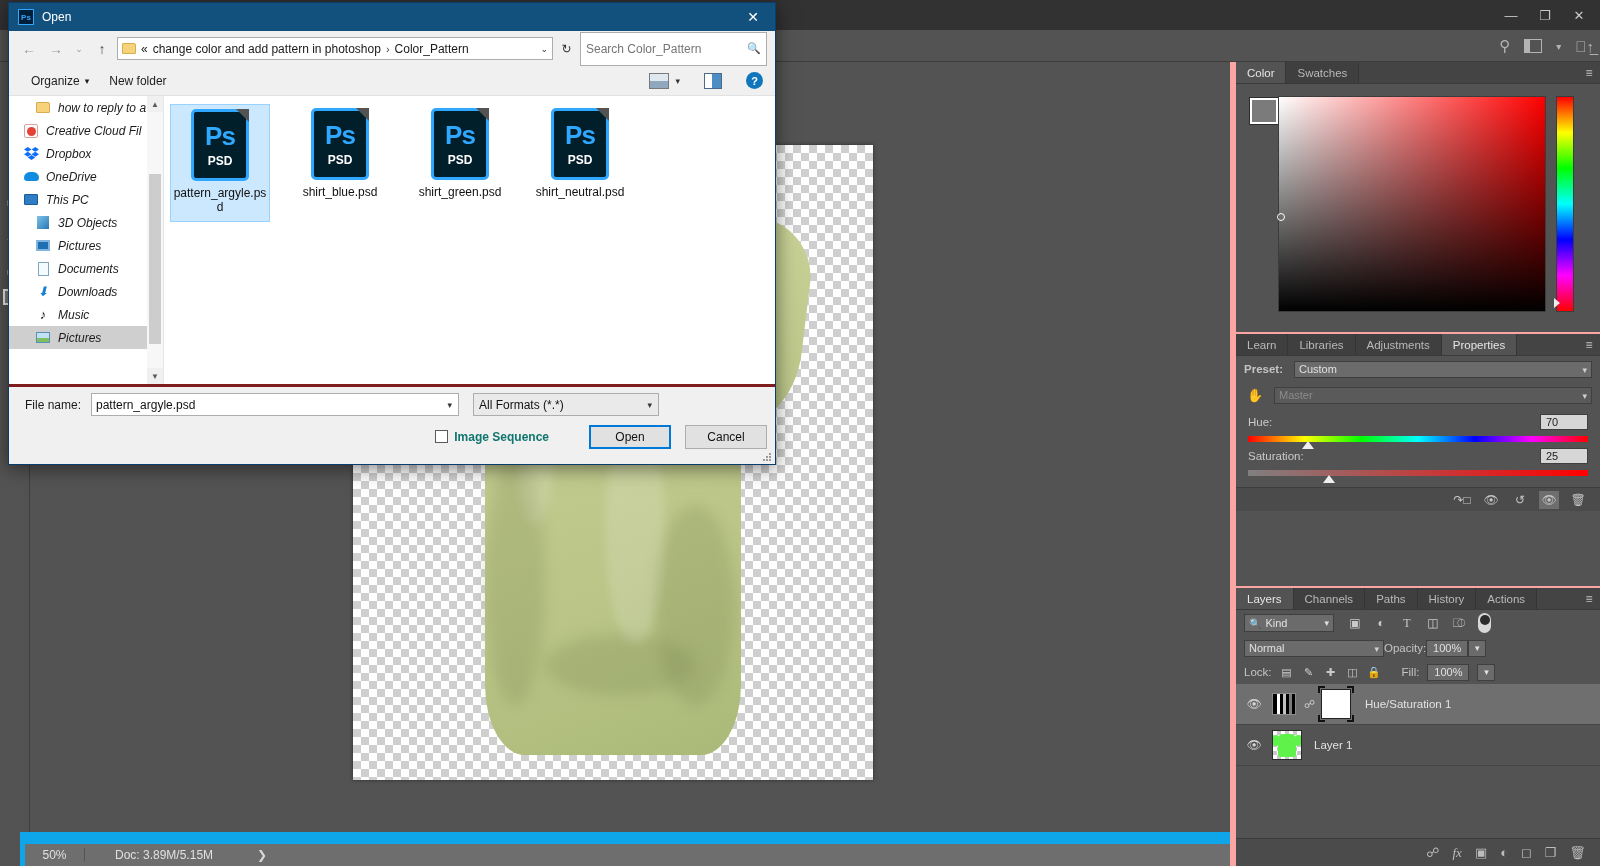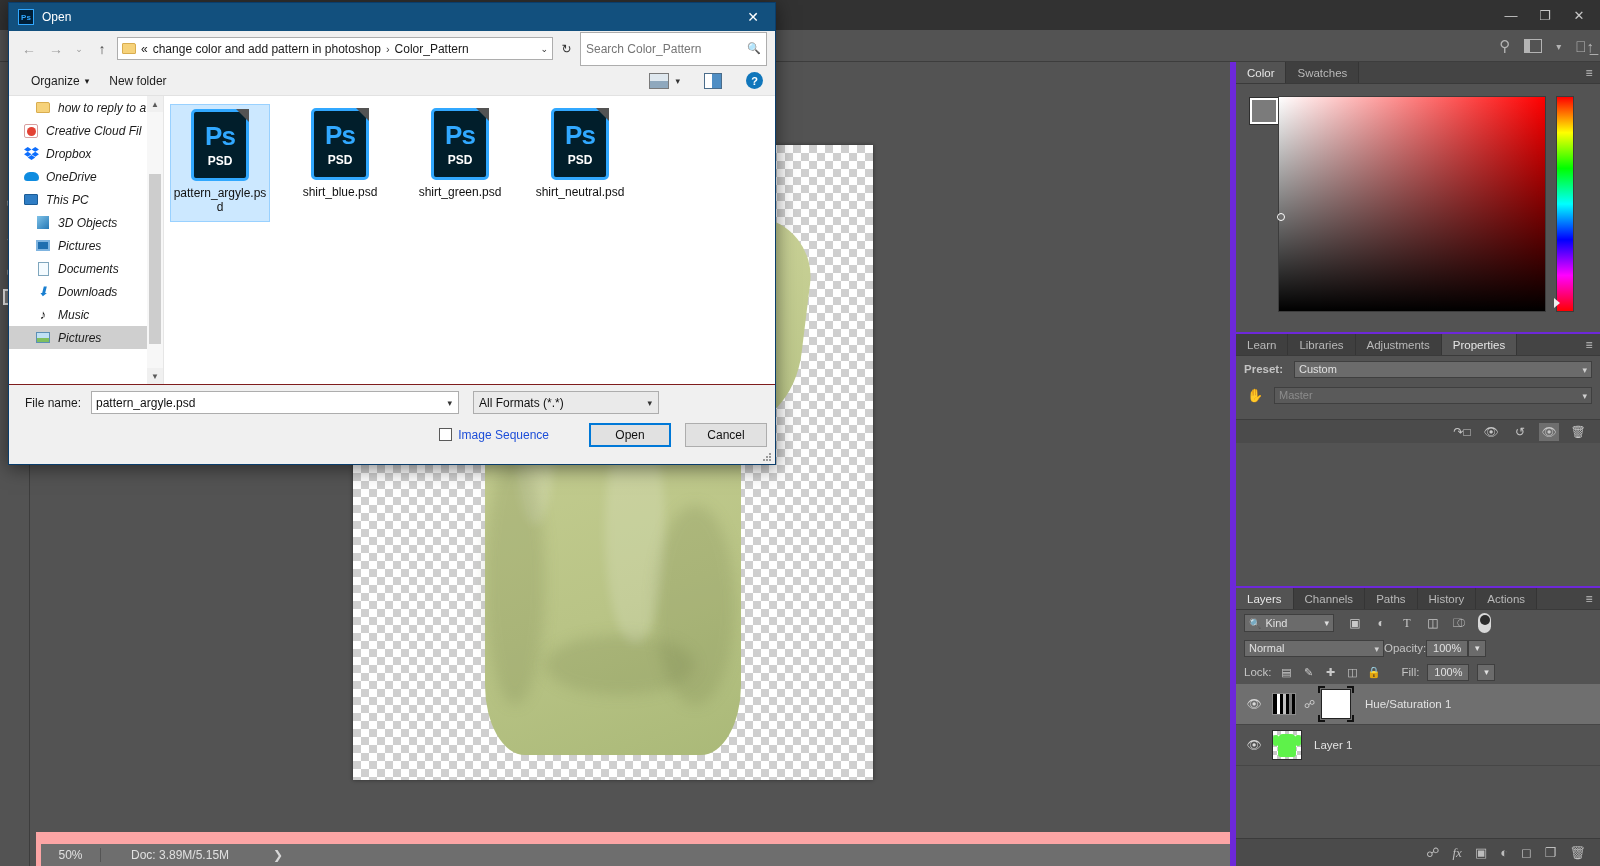--- a/index.html
+++ b/index.html
@@ -91,35 +91,35 @@
   .shirt-fold {
     position:absolute; background:rgba(255,255,255,.16); border-radius:50%;
     filter:blur(5px);
   }
   .shirt-shade {
     position:absolute; background:rgba(100,110,60,.18); border-radius:50%;
     filter:blur(7px);
   }
 
   .ps-statusbar {
-    position:absolute; left:36px; bottom:0; right:370px; height:34px;
-    background:#fca5a5;
+    position:absolute; left:20px; bottom:0; right:370px; height:34px;
+    background:#0ea5e9;
   }
   .ps-statusbar .inner {
     position:absolute; left:5px; bottom:0; height:22px; width:100%;
     display:flex; align-items:center; background:#6e6e6e; color:#e0e0e0;
   }
   .status-zoom { width:60px; text-align:center; border-right:1px solid #545454; }
   .status-doc { padding-left:30px; }
   .status-arrow { padding-left:44px; color:#d8d8d8; }
 
   
   .ps-right {
     position:absolute; right:0; top:62px; width:370px; bottom:0;
-    background:#6d28d9;
+    background:#fca5a5;
   }
   .panel {
     background:#535353;
   }
   .panel-tabs {
     display:flex; height:22px; background:#444; align-items:stretch;
     border-bottom:1px solid #3a3a3a;
   }
   .panel-tab {
     padding:0 11px; display:flex; align-items:center;
@@ -352,38 +352,38 @@
     align-items:center; justify-content:center; color:#31a8ff;
   }
   .psd-icon .ps-letters { font-size:26px; font-weight:bold; line-height:1; letter-spacing:-1px;}
   .psd-icon .ps-ext { font-size:12px; color:#fff; font-weight:bold; margin-top:5px; }
   .psd-icon .fold {
     position:absolute; right:-3px; top:-3px; width:0;height:0;
     border-left:13px solid transparent; border-top:13px solid #535353;
   }
   .file-name { font-size:12px; color:#111; margin-top:6px; line-height:1.15; word-break:break-all; max-width:94px; }
 
-  .dlg-bottom { position:absolute; left:0; right:0; bottom:0; height:80px; background:#f0f0f0; border-top:1px solid #7f1d1d;}
+  .dlg-bottom { position:absolute; left:0; right:0; bottom:0; height:80px; background:#f0f0f0; border-top:3px solid #7f1d1d;}
   .fn-row { display:flex; align-items:center; height:30px; padding:5px 8px 0 8px; gap:0; }
   .fn-label { width:74px; text-align:right; font-size:12px; color:#1a1a1a; padding-right:10px; }
   .fn-input {
     width:368px; height:23px; background:#fff; border:1px solid #adadad;
     display:flex; align-items:center; padding:0 4px; font-size:12px; color:#111; position:relative;
   }
   .fn-input .chev { position:absolute; right:6px; color:#333; font-size:9px; }
   .fmt-select {
     width:186px; height:23px; margin-left:14px; background:#eaeaea; border:1px solid #adadad;
     display:flex; align-items:center; padding:0 5px; font-size:12px; color:#111; position:relative;
   }
   .fmt-select .chev { position:absolute; right:6px; color:#333; font-size:9px; }
 
   .btn-row { display:flex; align-items:center; height:34px; padding:5px 8px 0 8px; justify-content:flex-end; gap:14px;}
   .chk-wrap { display:flex; align-items:center; gap:6px; margin-right:26px; }
   .chk { width:13px;height:13px;background:#fff;border:1px solid #5a5a5a; }
-  .chk-label { font-size:12px; color:#1d4ed8; }
+  .chk-label { font-size:12px; color:#0f766e;font-weight:bold; }
   .dlg-btn {
     width:82px; height:24px; background:#e1e1e1; border:1px solid #adadad;
     display:flex; align-items:center; justify-content:center; font-size:12px; color:#111;
   }
   .dlg-btn.primary { border:2px solid #0078d7; background:#e1e1e1; }
   .dlg-grip {
     position:absolute; right:3px; bottom:2px; width:10px; height:10px;
     background:
       radial-gradient(circle 1px at 2px 8px,#9a9a9a 100%,transparent 0),
       radial-gradient(circle 1px at 5px 8px,#9a9a9a 100%,transparent 0),
@@ -502,21 +502,41 @@
         </div>
 
         <div class="prop-row" style="gap:8px;">
           <span style="width:22px;text-align:center;color:#b6b6b6;font-size:13px;">✋</span>
           <span class="ps-select disabled" style="flex:1;">
             <span>Master</span>
             <span class="chev">▾</span>
           </span>
         </div>
 
-
+        <div class="slider-block">
+          <div class="slider-top">
+            <span class="lbl">Hue:</span>
+            <span class="slider-val">70</span>
+          </div>
+          <div class="slider-track">
+            <div class="bar bar-hue"></div>
+            <div class="slider-thumb" style="left:16%;"></div>
+          </div>
+        </div>
+
+        <div class="slider-block">
+          <div class="slider-top">
+            <span class="lbl">Saturation:</span>
+            <span class="slider-val">25</span>
+          </div>
+          <div class="slider-track">
+            <div class="bar bar-sat"></div>
+            <div class="slider-thumb" style="left:22%;"></div>
+          </div>
+        </div>
 
 
         <div class="prop-footer" style="margin-top:11px;">
           <span class="pfbtn">↷□</span>
           <span class="pfbtn">👁</span>
           <span class="pfbtn">↺</span>
           <span class="pfbtn on">👁</span>
           <span class="pfbtn">🗑</span>
         </div>
       </div>

